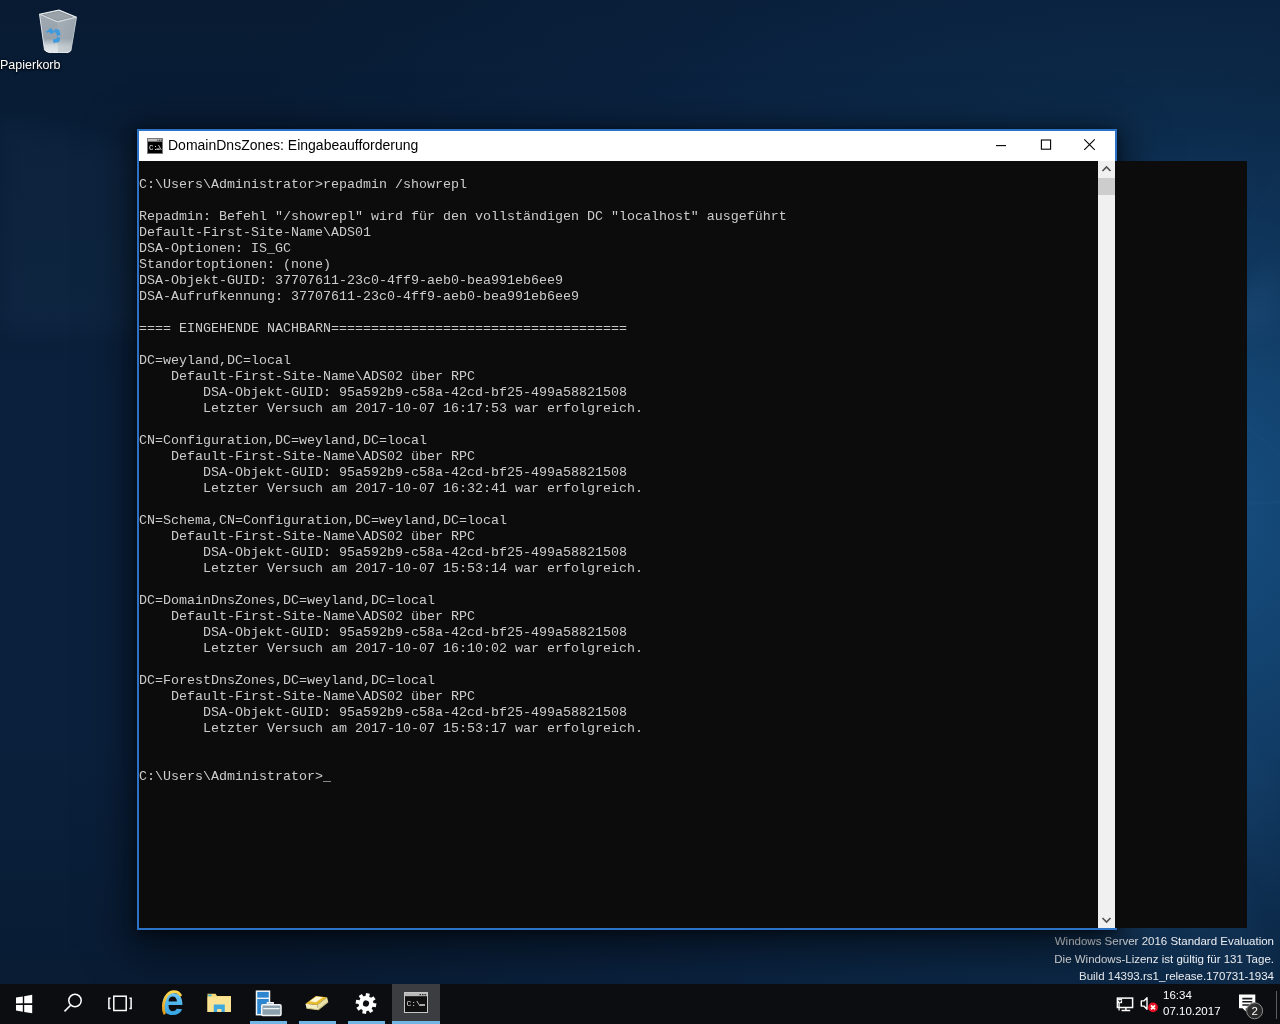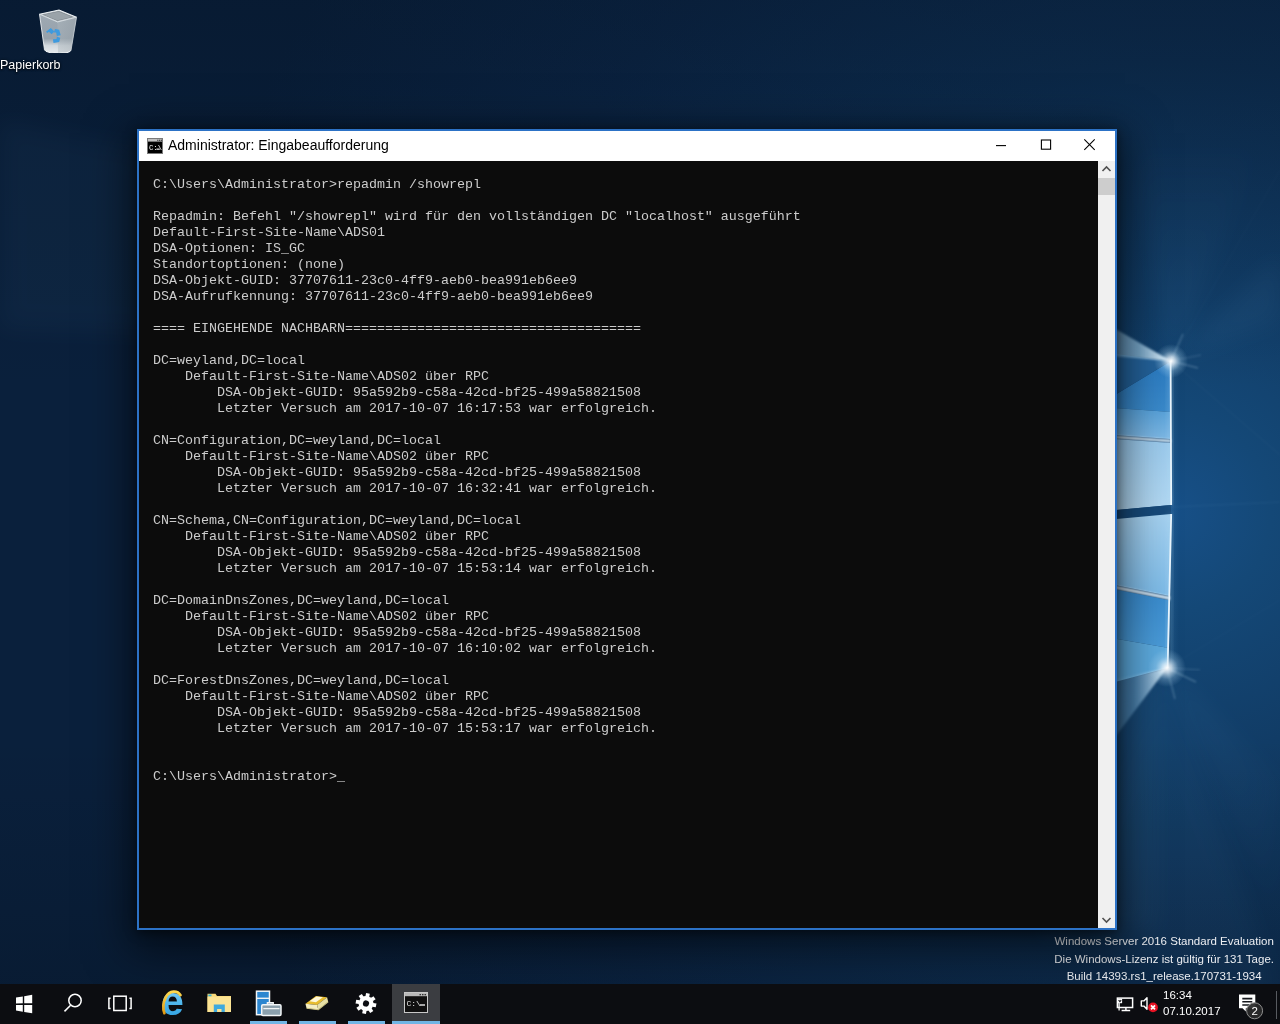--- a/index.html
+++ b/index.html
@@ -2,30 +2,30 @@
 <html lang="de"><head>
 <meta charset="utf-8">
 <title>Server</title>
 <style>
   html,body{margin:0;padding:0;width:1280px;height:1024px;overflow:hidden;background:#0a2040;}
   *{box-sizing:border-box;}
   #wall{position:absolute;left:0;top:0;width:1280px;height:1024px;}
   .bin{position:absolute;left:37px;top:7px;width:44px;height:46px;}
   .binlabel{position:absolute;left:0px;top:58px;width:114px;text-align:left;
     font:12.5px "Liberation Sans",sans-serif;color:#fff;text-shadow:0 1px 2px rgba(0,0,0,.9),0 0 3px rgba(0,0,0,.7);}
-  .license{position:absolute;right:6px;top:933px;text-align:center;
+  .license{position:absolute;right:6px;top:933px;text-align:right;
     font:11.5px/17.5px "Liberation Sans",sans-serif;color:#eceef2;}
   
   .win{position:absolute;left:137px;top:129px;width:980px;height:801px;
     border:2px solid #2c72c6;background:#0c0c0c;
     box-shadow:0 12px 40px 8px rgba(0,0,0,.55),0 2px 10px rgba(0,0,0,.5);}
   .titlebar{position:absolute;left:0;top:0;width:976px;height:30px;background:#fff;}
   .title{position:absolute;left:29px;top:6px;font:14px "Liberation Sans",sans-serif;color:#000;}
   .cmdico{position:absolute;left:8px;top:7px;width:16px;height:16px;}
-  .console{position:absolute;left:0;top:30px;width:959px;height:767px;background:#0c0c0c;overflow:hidden;margin-left:14px;}
+  .console{position:absolute;left:0;top:30px;width:1108px;height:767px;background:#0c0c0c;overflow:hidden;}
   .context{position:absolute;left:0px;top:16px;margin:0;
     font-family:"Liberation Mono",monospace;font-size:13.333px;line-height:16px;color:#cccccc;white-space:pre;}
   .sbar{position:absolute;right:0;top:30px;width:17px;height:767px;background:#f0f0f0;}
   .sthumb{position:absolute;left:0;top:17px;width:17px;height:17px;background:#cdcdcd;}
   
   .taskbar{position:absolute;left:0;top:984px;width:1280px;height:40px;background:#0c0d11;}
   .cmdbtn{position:absolute;left:392px;top:0;width:48px;height:40px;background:#3b3d41;}
   .uline{position:absolute;top:37px;height:3px;background:#71b5e5;}
   .clock{position:absolute;left:1163px;top:2.5px;width:65px;text-align:left;
     font:11.5px/16.5px "Liberation Sans",sans-serif;color:#fff;}
@@ -204,21 +204,21 @@
     <svg class="cmdico" viewBox="0 0 16 16">
       <rect x="0" y="0" width="16" height="16" fill="#000"></rect>
       <rect x="0.5" y="0.5" width="15" height="15" fill="none" stroke="#7a7a7a" stroke-width="1"></rect>
       <rect x="1" y="1" width="14" height="2.6" fill="#bfbfbf"></rect>
       <rect x="10.2" y="1.7" width="1.2" height="1.2" fill="#3a3a3a"></rect>
         <rect x="12" y="1.7" width="1.2" height="1.2" fill="#3a3a3a"></rect>
         <rect x="13.8" y="1.7" width="1.2" height="1.2" fill="#3a3a3a"></rect>
       <text x="2" y="11.6" font-family="Liberation Mono,monospace" font-size="7.2" fill="#fff">C:\</text>
       <rect x="9.4" y="10.6" width="3.4" height="1.1" fill="#fff"></rect>
     </svg>
-    <div class="title">Administrator: Eingabeaufforderung</div>
+    <div class="title">DomainDnsZones: Eingabeaufforderung</div>
     <svg style="position:absolute;left:846px;top:0" width="130" height="30" viewBox="0 0 130 30">
       <path d="M11 14.6 H21" stroke="#000" stroke-width="1.1"></path>
       <rect x="56.4" y="9.0" width="9.2" height="9.2" fill="none" stroke="#000" stroke-width="1.1"></rect>
       <path d="M99.3 8.4 L109.7 18.8 M109.7 8.4 L99.3 18.8" stroke="#000" stroke-width="1.1"></path>
     </svg>
   </div>
   <div class="console">
 <pre class="context">C:\Users\Administrator&gt;repadmin /showrepl
 
 Repadmin: Befehl "/showrepl" wird für den vollständigen DC "localhost" ausgeführt

